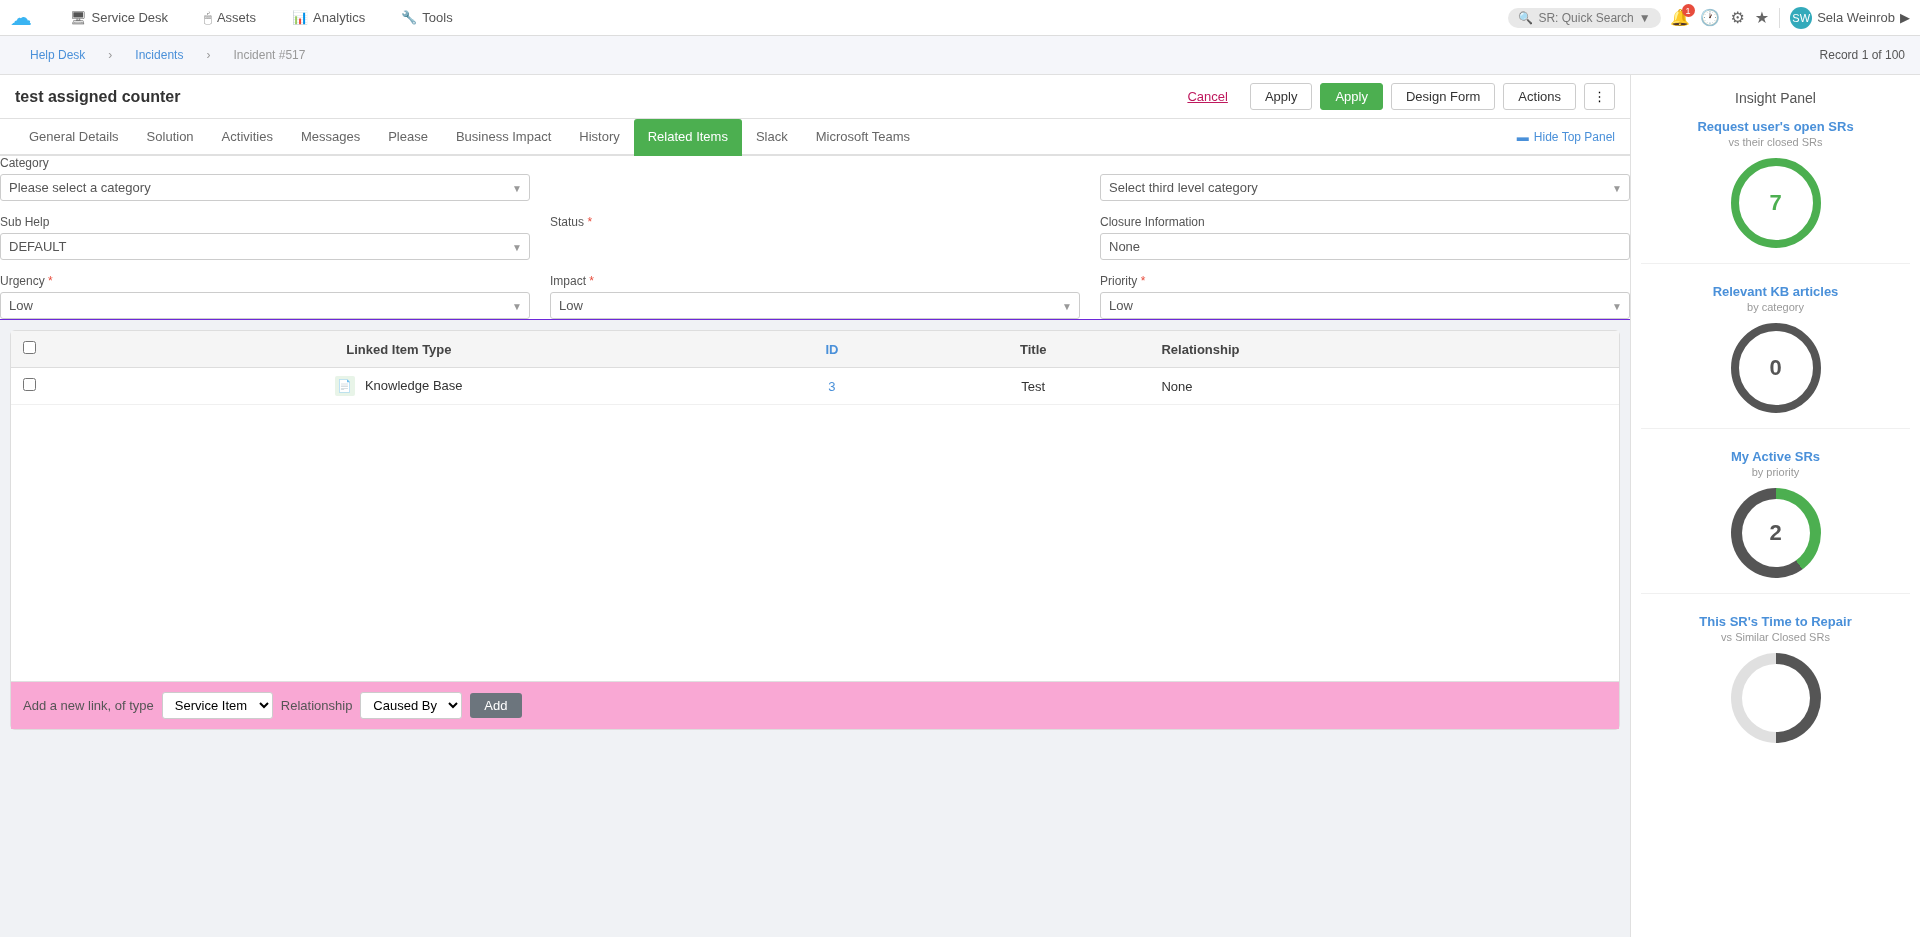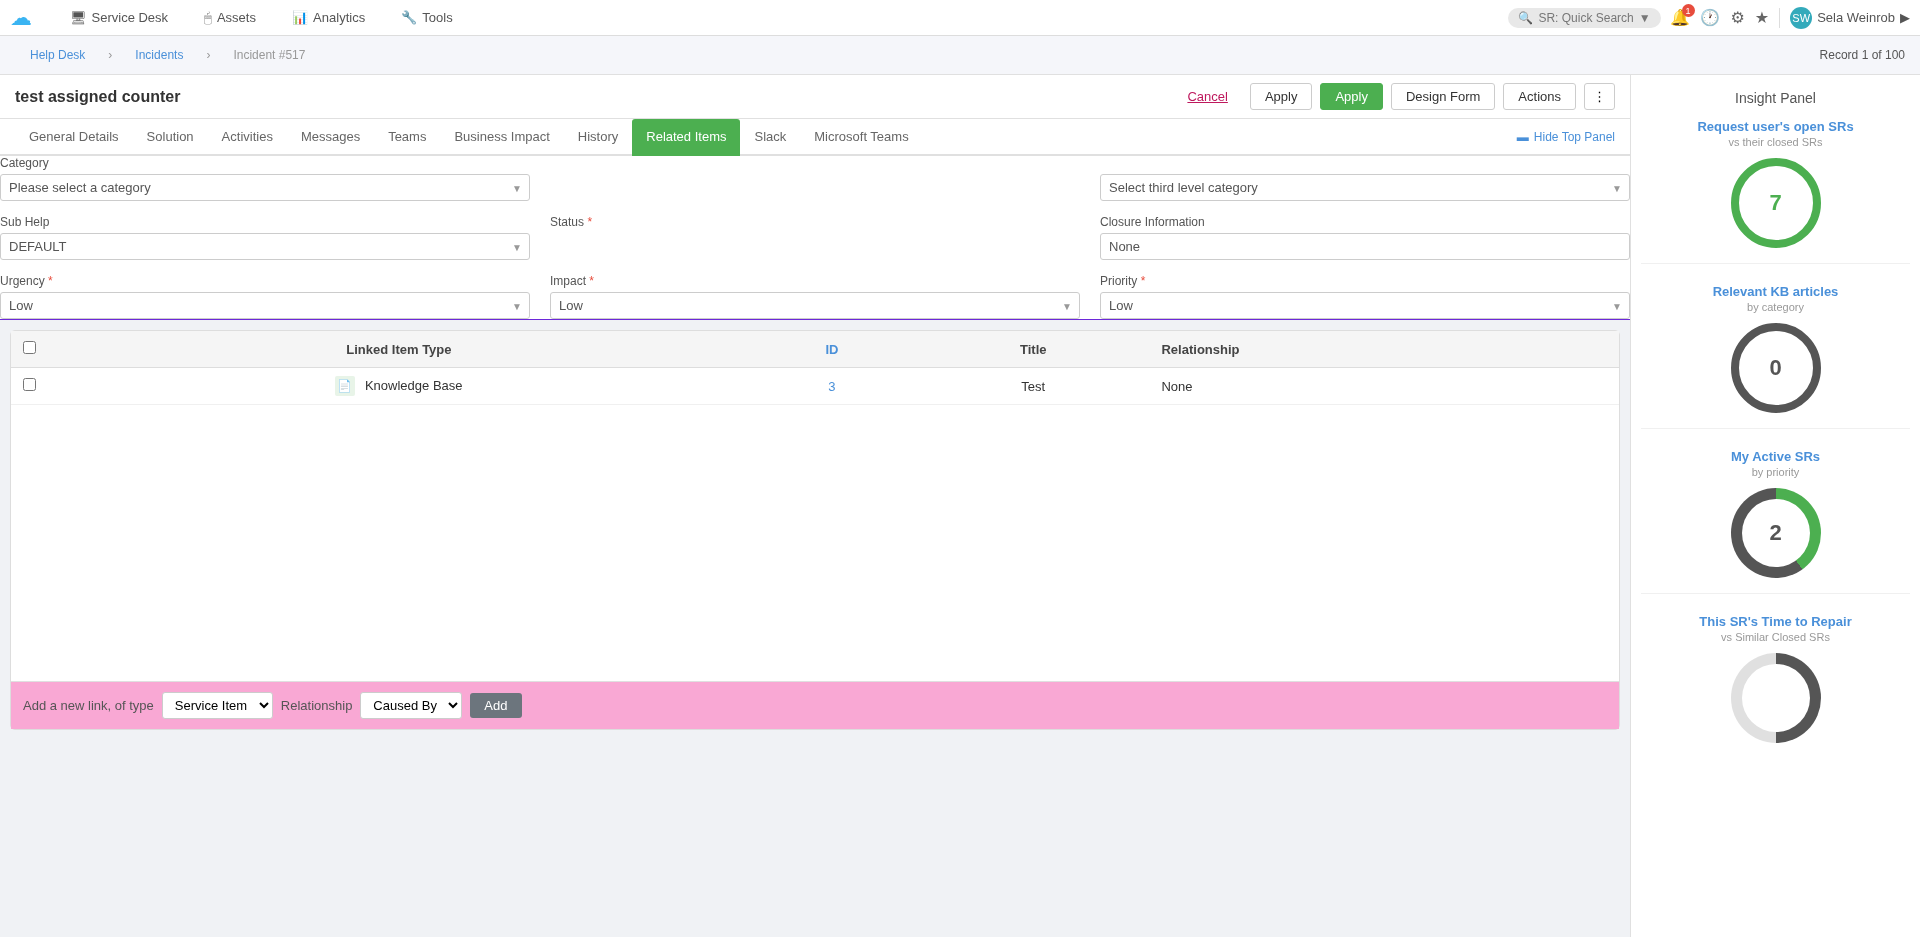--- a/index.html
+++ b/index.html
@@ -163,21 +163,21 @@
         <button class="btn btn-actions">Actions</button>
         <button class="btn" style="padding:5px 8px;">⋮</button>
       </div>
     </div>
 
     <div class="tabs">
       <div class="tab">General Details</div>
       <div class="tab">Solution</div>
       <div class="tab">Activities</div>
       <div class="tab">Messages</div>
-      <div class="tab">Teams</div>
+      <div class="tab">Please</div>
       <div class="tab">Business Impact</div>
       <div class="tab">History</div>
       <div class="tab active">Related Items</div>
       <div class="tab">Slack</div>
       <div class="tab">Microsoft Teams</div>
       <div class="hide-top-panel">
         <span>▬</span>
         <span>Hide Top Panel</span>
       </div>
     </div>

